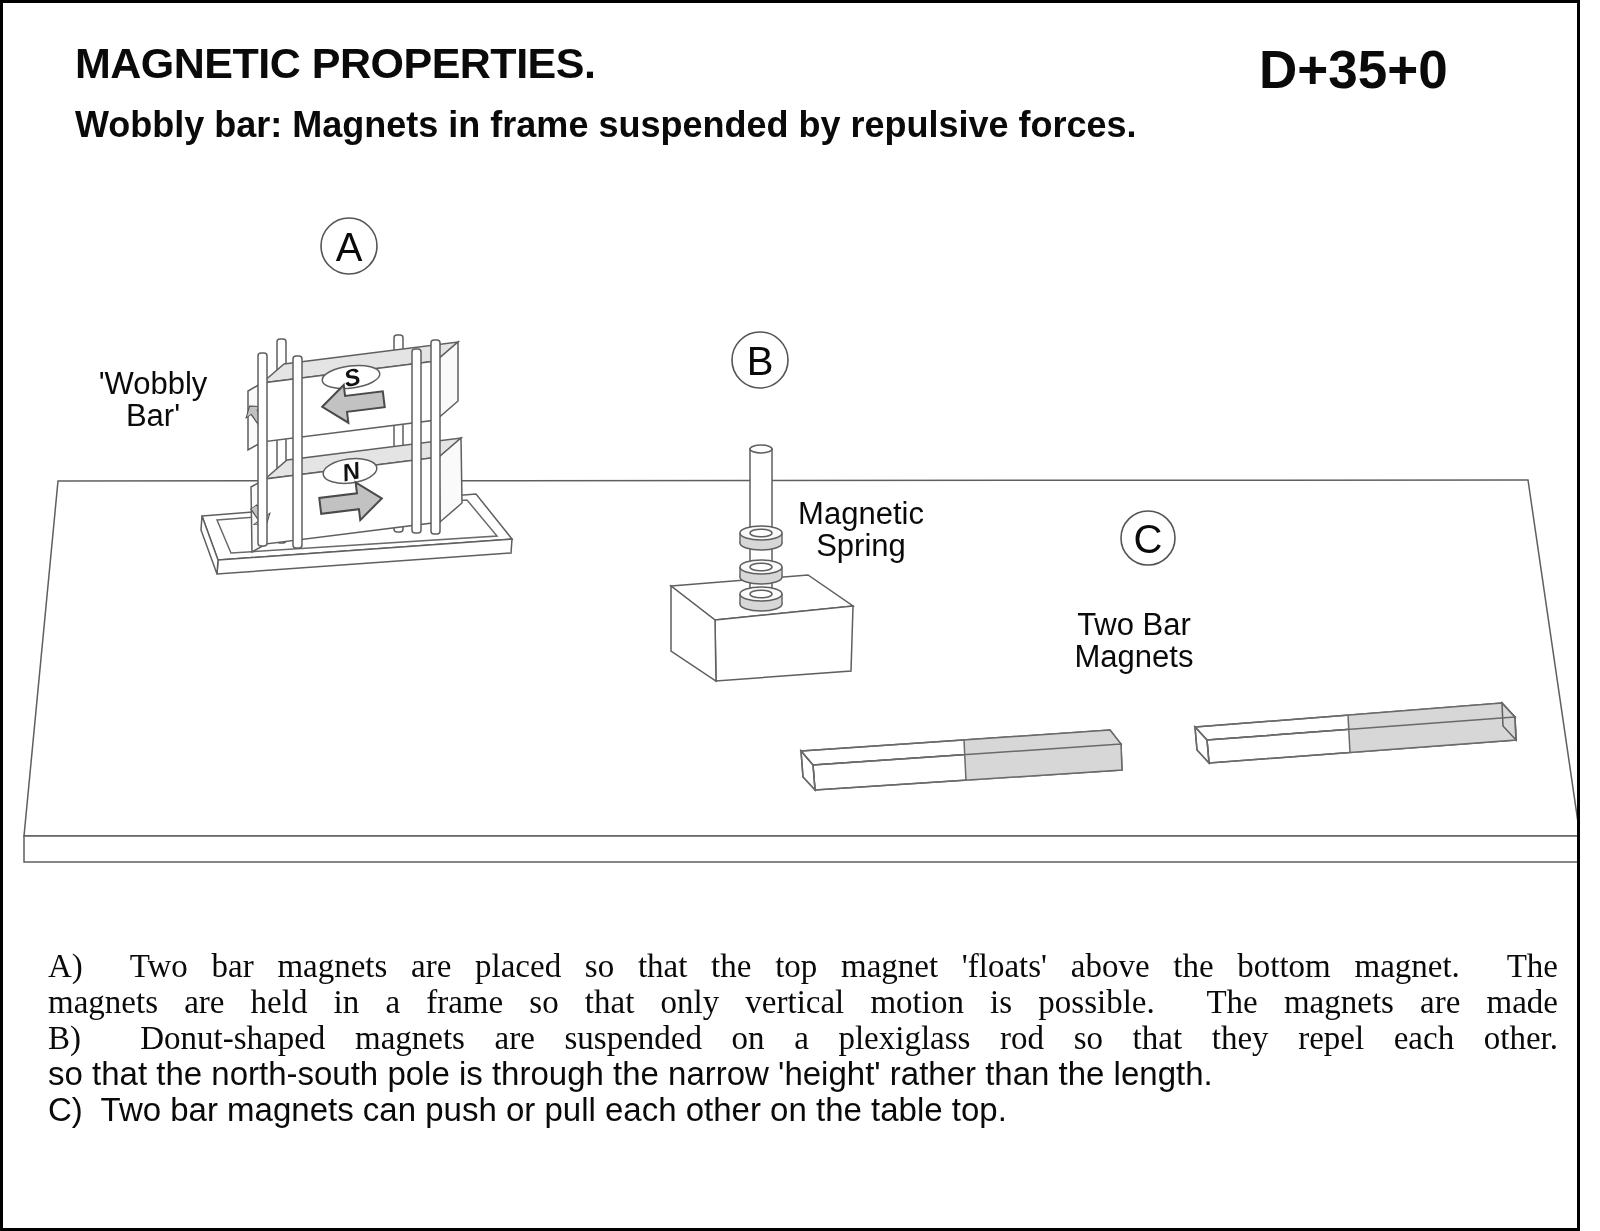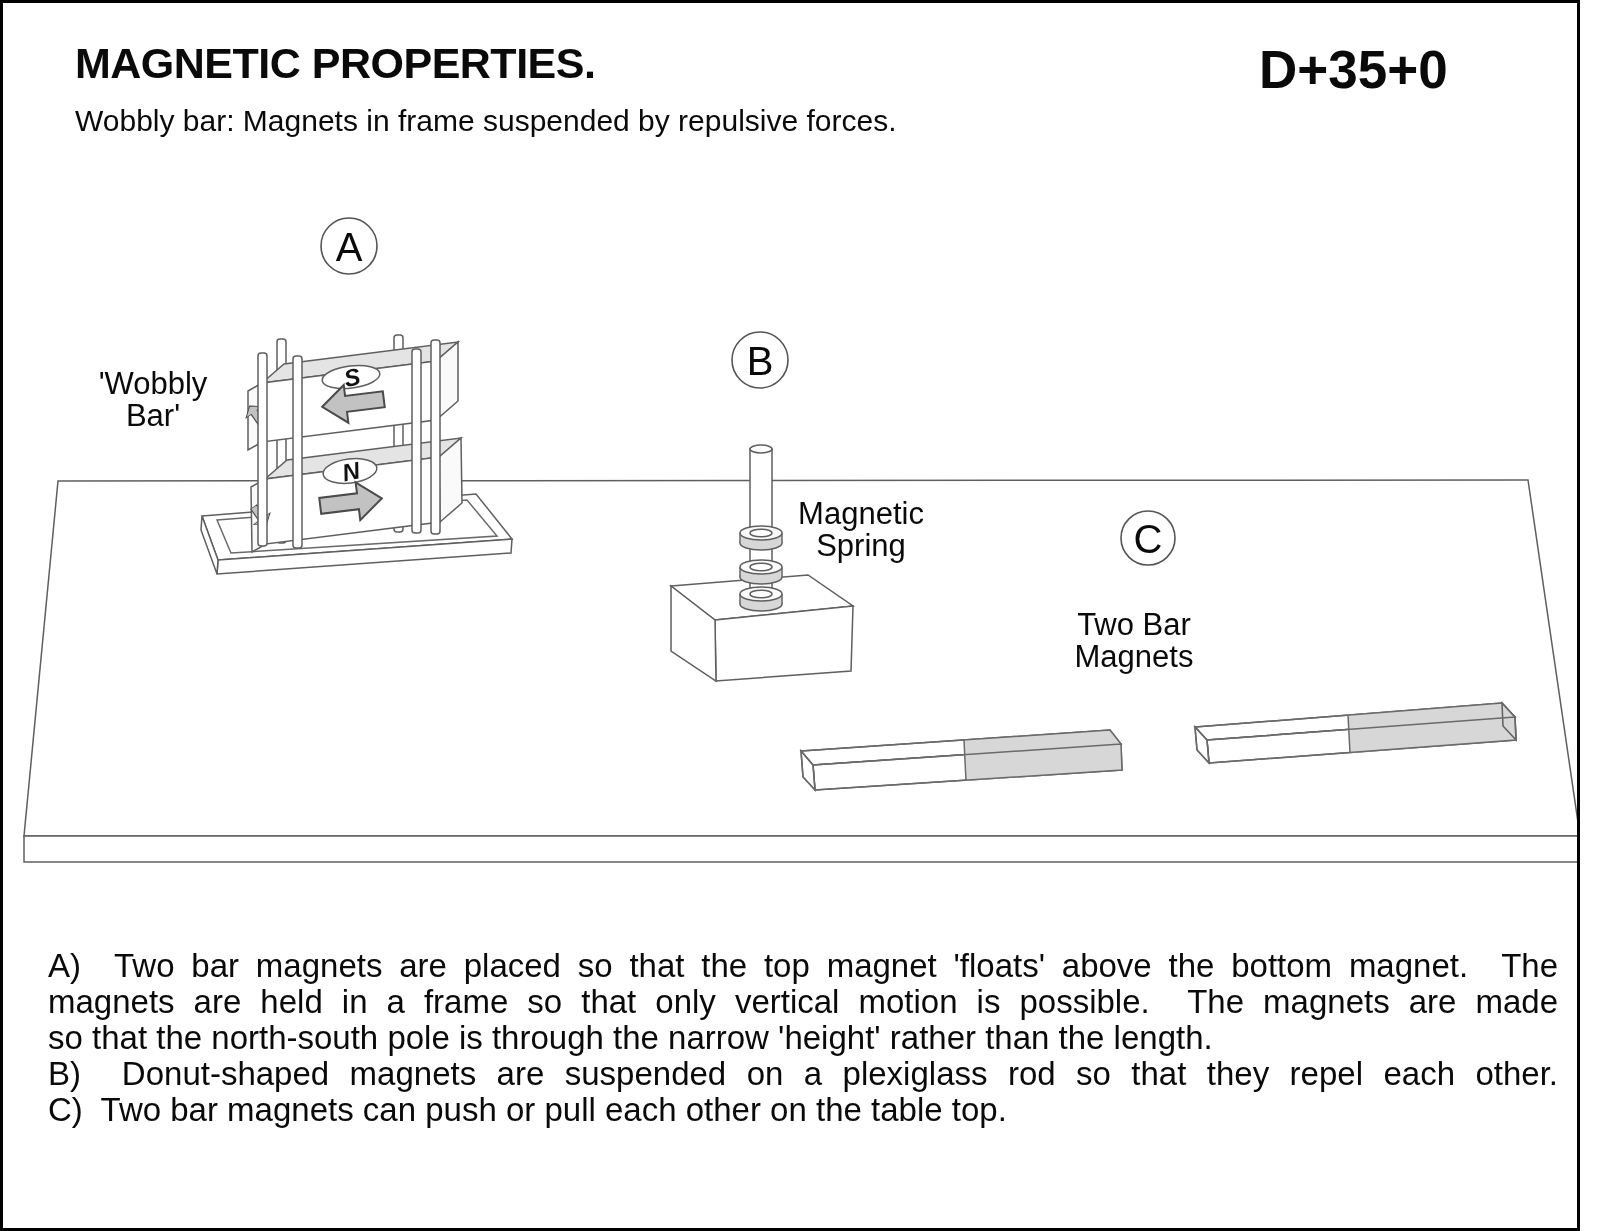--- a/index.html
+++ b/index.html
@@ -18,30 +18,30 @@
     font-size:43px;font-weight:bold;letter-spacing:-0.5px;
     white-space:nowrap;
   }
   .code{
     position:absolute;left:1256px;top:36px;
     font-size:53px;font-weight:bold;letter-spacing:0px;
     white-space:nowrap;
   }
   .subtitle{
     position:absolute;left:72px;top:101px;
-    font-size:30px;font-weight:normal;
+    font-size:36px;font-weight:bold;
     white-space:nowrap;
   }
   .diagram-svg{position:absolute;left:0;top:0;width:1600px;height:1231px;}
   .desc{
     position:absolute;left:45px;top:945px;width:1510px;
     font-size:33px;line-height:36px;
   }
   .desc-line{white-space:pre-wrap;}
-  .desc-line.just{text-align:justify;text-align-last:justify;}
+  .desc-line.just{text-align:justify;text-align-last:justify;font-family:Liberation Serif, serif;}
   
   .ln{fill:none;stroke:#6a6a6a;stroke-width:1.5;}
   .face-w{fill:#ffffff;stroke:#5f5f5f;stroke-width:1.5;}
   .face-lt{fill:#fafafa;stroke:#5f5f5f;stroke-width:1.5;}
   .face-top{fill:#e4e4e4;stroke:#5f5f5f;stroke-width:1.5;}
   .face-gray{fill:#d7d7d7;stroke:#5f5f5f;stroke-width:1.5;}
   .gray-nostroke{fill:#d7d7d7;stroke:none;}
   .arrow{fill:#c2c2c2;stroke:#4a4a4a;stroke-width:2;}
   .arrow-sm{fill:#c2c2c2;stroke:#4a4a4a;stroke-width:1.3;}
   .circ{fill:#ffffff;stroke:#555;stroke-width:1.6;}
@@ -177,18 +177,18 @@
       <text class="dia-label" x="858" y="521">Magnetic</text>
       <text class="dia-label" x="858" y="553">Spring</text>
       <text class="dia-label" x="1131" y="632">Two Bar</text>
       <text class="dia-label" x="1131" y="664">Magnets</text>
     </g>
   </svg>
 
   <div class="desc">
     <div class="desc-line just">A)  Two bar magnets are placed so that the top magnet 'floats' above the bottom magnet.  The</div>
     <div class="desc-line just">magnets are held in a frame so that only vertical motion is possible.  The magnets are made</div>
+    <div class="desc-line just">B)  Donut-shaped magnets are suspended on a plexiglass rod so that they repel each other.</div>
     <div class="desc-line">so that the north-south pole is through the narrow 'height' rather than the length.</div>
-    <div class="desc-line just">B)  Donut-shaped magnets are suspended on a plexiglass rod so that they repel each other.</div>
     <div class="desc-line">C)  Two bar magnets can push or pull each other on the table top.</div>
   </div>
 
 </div>
 
 </body></html>

